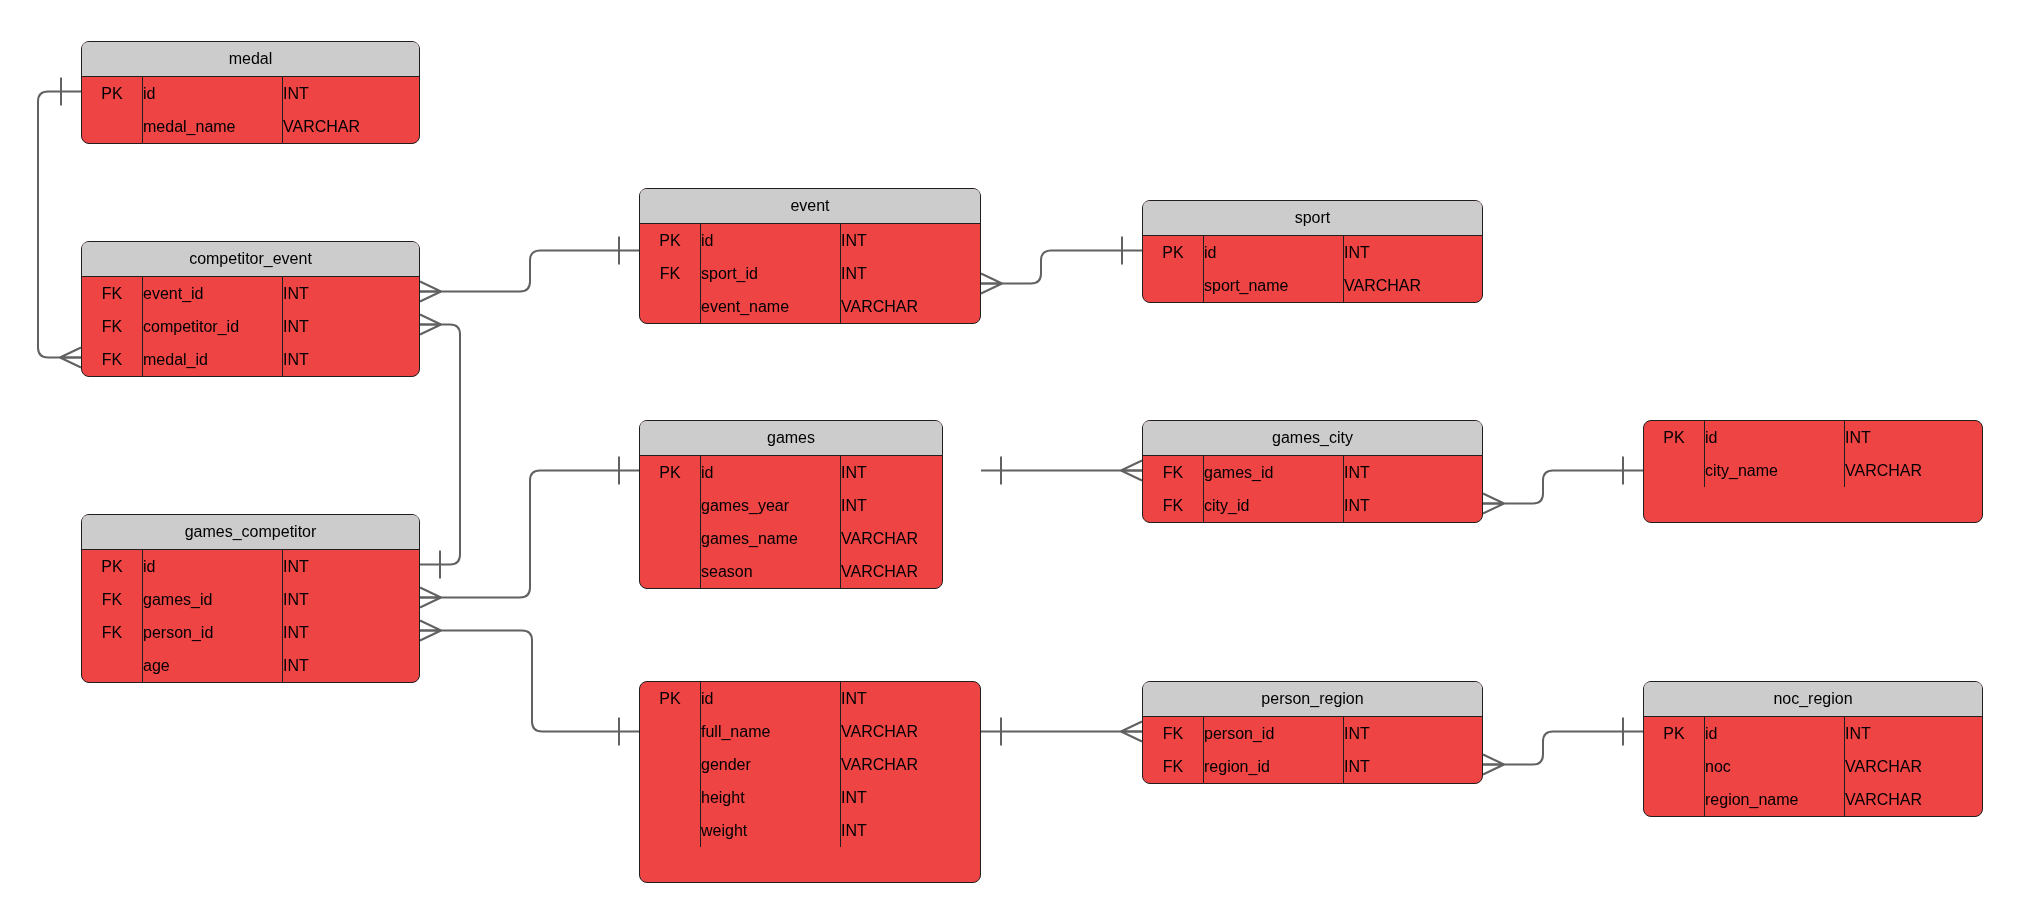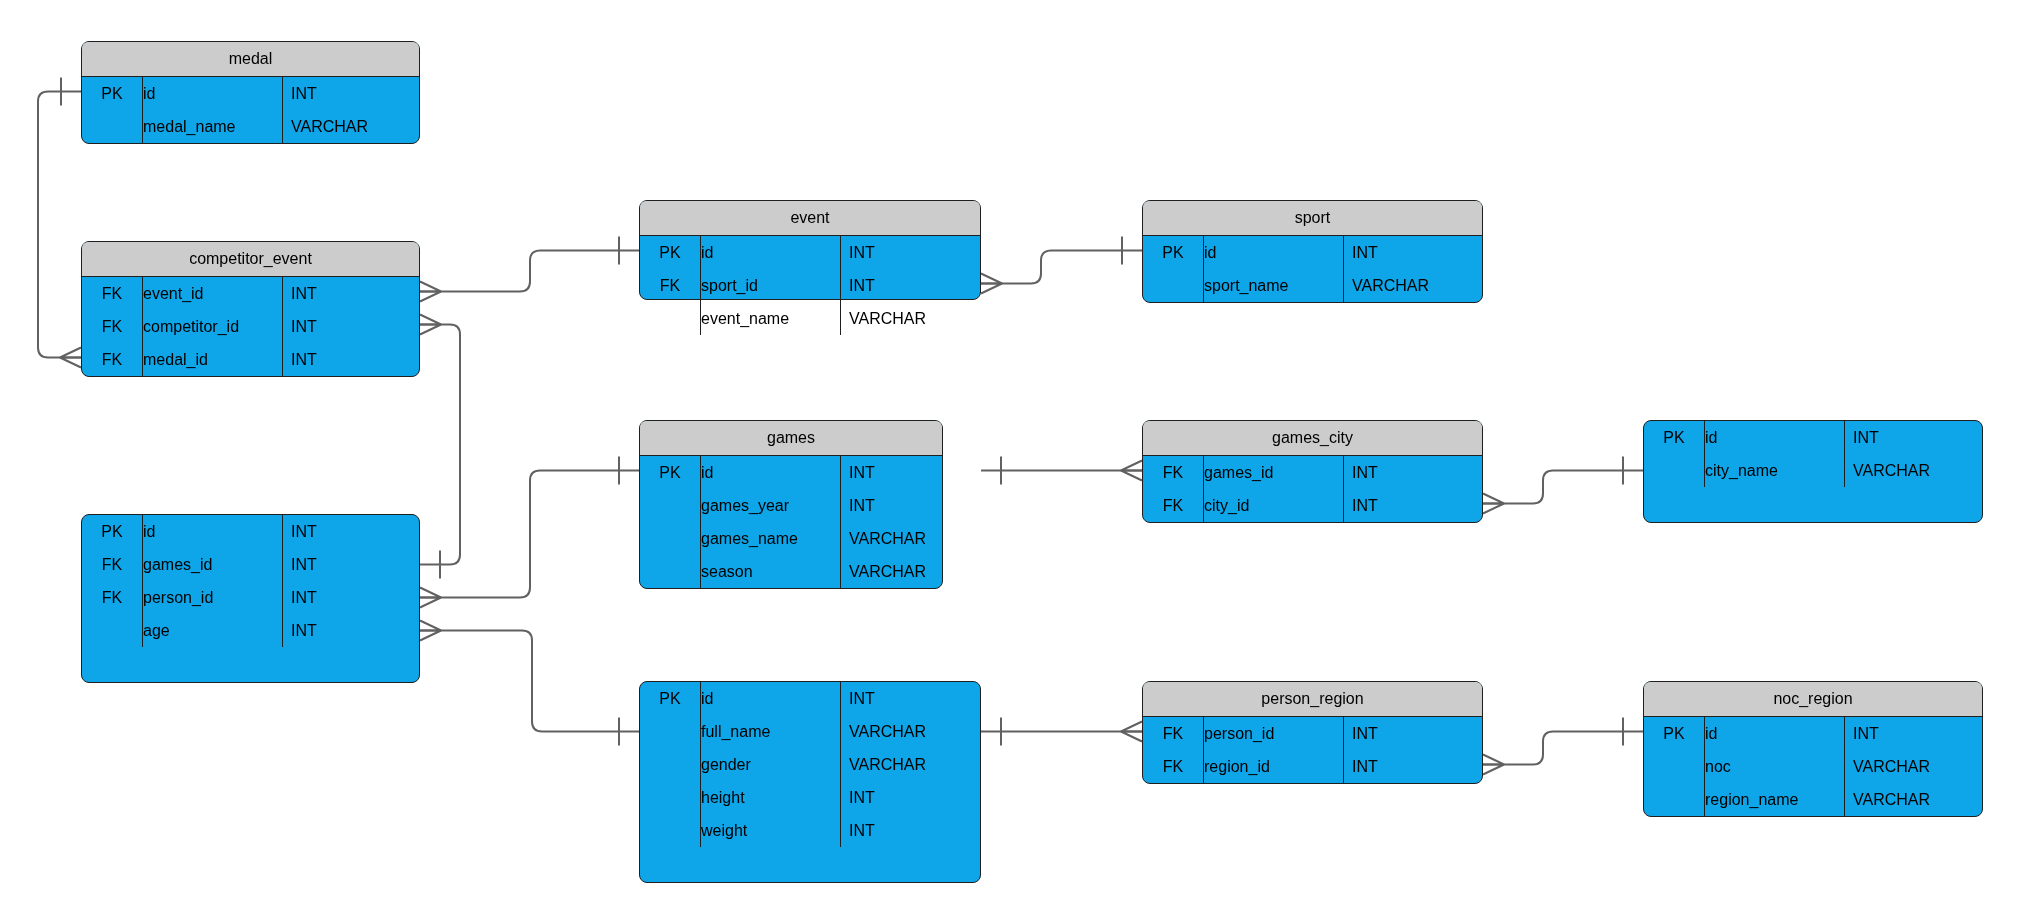--- a/index.html
+++ b/index.html
@@ -4,34 +4,34 @@
 <style>
   html,body{margin:0;padding:0;}
   body{
     width:2021px;height:920px;position:relative;overflow:hidden;
     background:#ffffff;
     font-family:"Liberation Sans",sans-serif;
     color:#000;
   }
   #connector-layer{position:absolute;left:0;top:0;z-index:1;}
   .tbl{
-    position:absolute;z-index:2;background:#0ea5e9;
+    position:absolute;z-index:2;background:#ef4444;
     border:1.6px solid #1f1f1f;border-radius:8px;box-sizing:border-box;
   }
   .tbl-title{
     height:34px;line-height:34px;text-align:center;
     background:#cccccc;border-bottom:1.6px solid #1f1f1f;
     border-radius:6px 6px 0 0;font-size:16px;white-space:nowrap;overflow:hidden;
   }
   .tbl-body{border-radius:0 0 6px 6px;overflow:hidden;}
   .row{display:flex;height:33px;font-size:16px;}
   .cell{display:flex;align-items:center;box-sizing:border-box;height:100%;white-space:nowrap;overflow:hidden;}
   .cell-key{width:60px;justify-content:center;flex:none;}
   .cell-name{width:140px;flex:none;border-left:1.4px solid #1f1f1f;}
-  .cell-type{flex:1;padding-left:8px;border-left:1.4px solid #1f1f1f;}
+  .cell-type{flex:1;border-left:1.4px solid #1f1f1f;}
 </style>
 </head>
 <body>
 
 <svg id="connector-layer" width="2021" height="920" viewBox="0 0 2021 920" xmlns="http://www.w3.org/2000/svg">
     <g>
       <path d="M81 91.5 L48 91.5 Q38 91.5 38 101.5 L38 347.5 Q38 357.5 48 357.5 L81 357.5" fill="none" stroke="#616161" stroke-width="2"></path>
       <path d="M61 77.5 L61 105.5" fill="none" stroke="#616161" stroke-width="2"></path>
       <path d="M60 357.5 L81 347.5 M60 357.5 L81 357.5 M60 357.5 L81 367.5" fill="none" stroke="#616161" stroke-width="2"></path>
     </g>
@@ -111,20 +111,21 @@
         <div class="cell cell-type">INT</div>
       </div>
       <div class="row">
         <div class="cell cell-key">FK</div>
         <div class="cell cell-name">medal_id</div>
         <div class="cell cell-type">INT</div>
       </div>
     </div>
   </div>
 <div class="tbl" style="left: 81px; top: 514px; width: 339px; height: 169px;">
+    <div class="tbl-title">games_competitor</div>
     <div class="tbl-body">
       <div class="row">
         <div class="cell cell-key">PK</div>
         <div class="cell cell-name">id</div>
         <div class="cell cell-type">INT</div>
       </div>
       <div class="row">
         <div class="cell cell-key">FK</div>
         <div class="cell cell-name">games_id</div>
         <div class="cell cell-type">INT</div>
@@ -134,21 +135,21 @@
         <div class="cell cell-name">person_id</div>
         <div class="cell cell-type">INT</div>
       </div>
       <div class="row">
         <div class="cell cell-key"></div>
         <div class="cell cell-name">age</div>
         <div class="cell cell-type">INT</div>
       </div>
     </div>
   </div>
-<div class="tbl" style="left: 639px; top: 200px; width: 342px; height: 100px;">
+<div class="tbl" style="left: 639px; top: 188px; width: 342px; height: 136px;">
     <div class="tbl-title">event</div>
     <div class="tbl-body">
       <div class="row">
         <div class="cell cell-key">PK</div>
         <div class="cell cell-name">id</div>
         <div class="cell cell-type">INT</div>
       </div>
       <div class="row">
         <div class="cell cell-key">FK</div>
         <div class="cell cell-name">sport_id</div>

